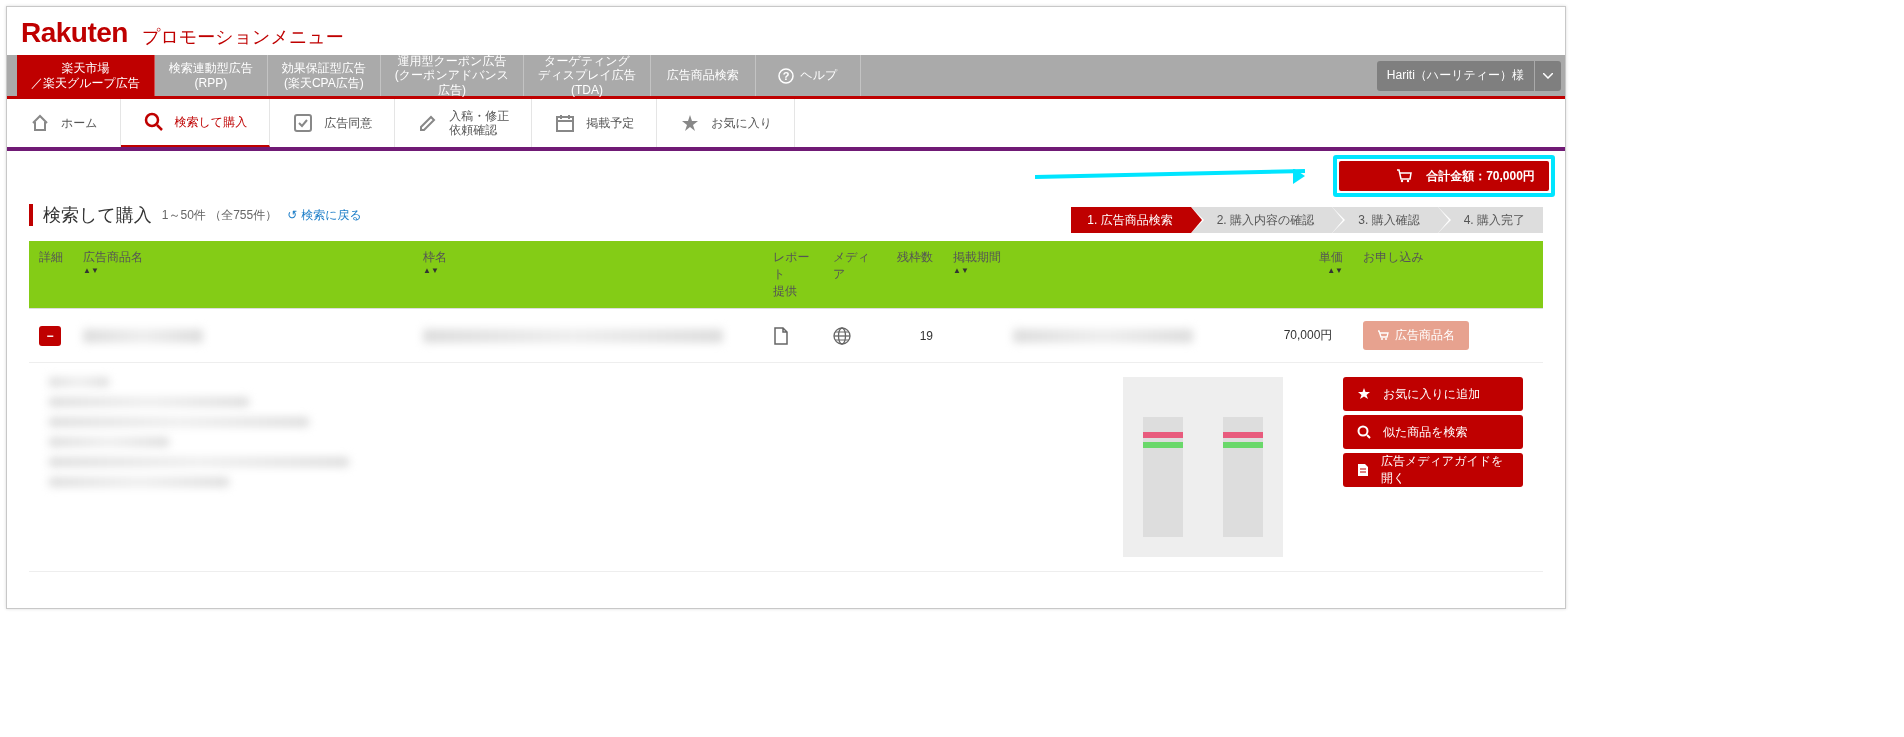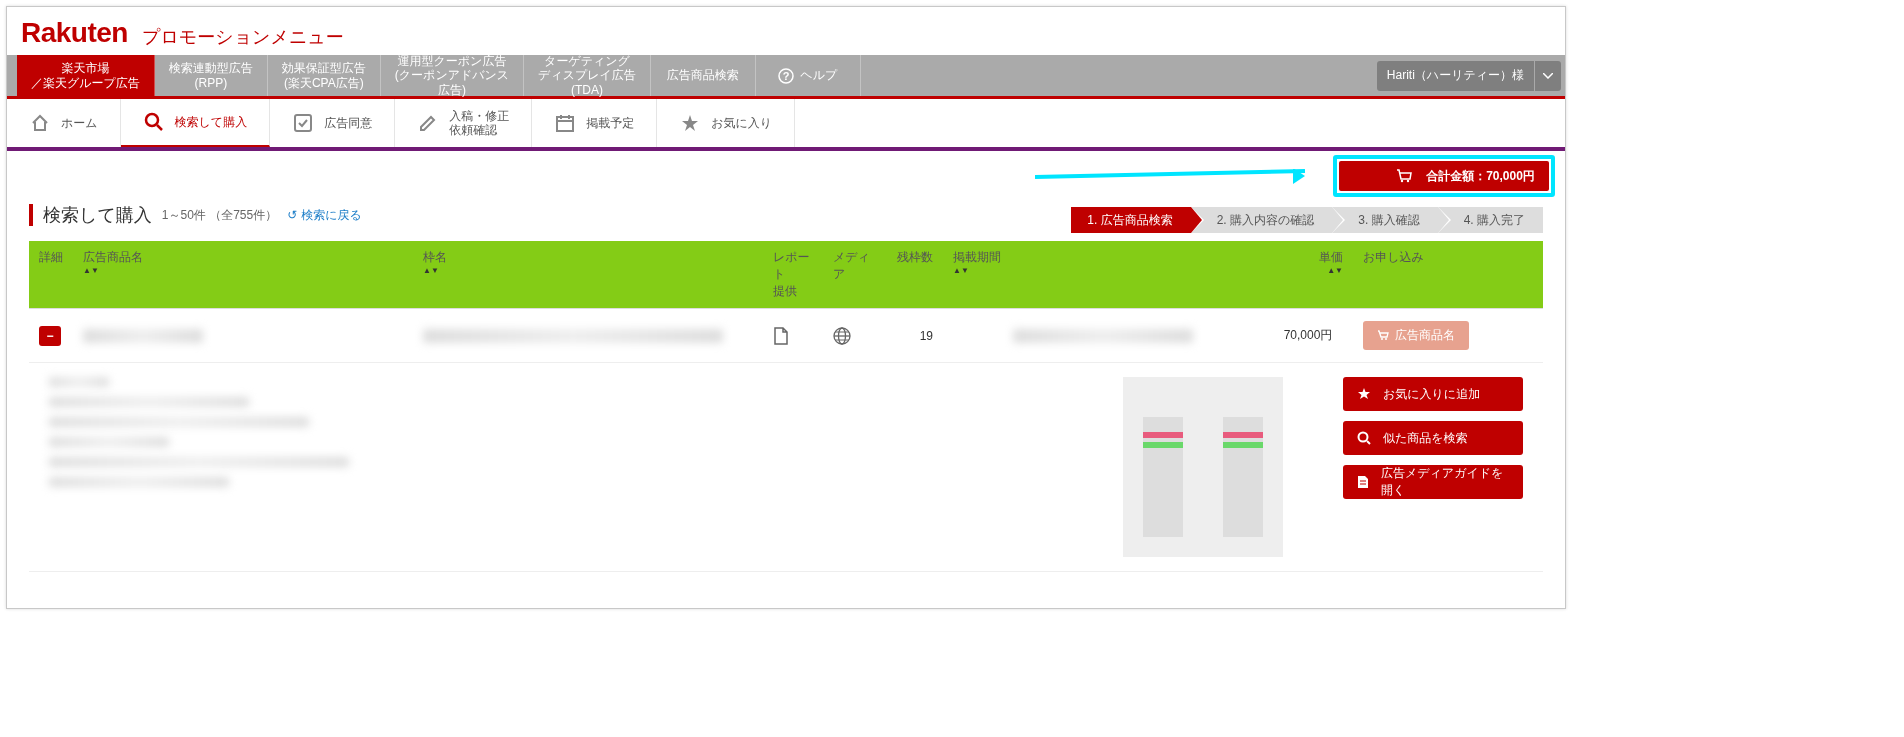--- a/index.html
+++ b/index.html
@@ -45,21 +45,21 @@
 .minus { background:#bf0000; color:#fff; width:22px; height:20px; border-radius:3px; display:flex; align-items:center; justify-content:center; font-weight:700; cursor:pointer; }
 .blur { filter:blur(4px); background:linear-gradient(90deg,#ddd,#eee,#ddd); height:14px; border-radius:2px; }
 .addbtn { background:#e7a28f; color:#fff; padding:6px 14px; border-radius:3px; font-size:12px; display:inline-flex; align-items:center; gap:6px; cursor:pointer; }
 .detailrow td { padding:14px 20px; }
 .detailflex { display:flex; gap:40px; }
 .detailleft { flex:1; }
 .detailleft .bl { height:10px; margin-bottom:10px; }
 .detailcenter { width:200px; display:flex; flex-direction:column; align-items:center; gap:6px; }
 .pxbox { width:160px; height:180px; background:#eee; position:relative; overflow:hidden; }
 .pxbox div { position:absolute; }
-.detailright { display:flex; flex-direction:column; gap:10px; }
+.detailright { display:flex; flex-direction:column; gap:4px; }
 .bigbtn { background:#bf0000; color:#fff; width:180px; height:34px; display:flex; align-items:center; gap:12px; padding:0 14px; border-radius:3px; font-size:12px; cursor:pointer; }
 svg { display:block; }
 </style>
 </head>
 <body>
 
 <div class="frame">
   <div class="hdr">
     <div class="logo">Rakuten</div>
     <div class="ptitle">プロモーションメニュー</div>

